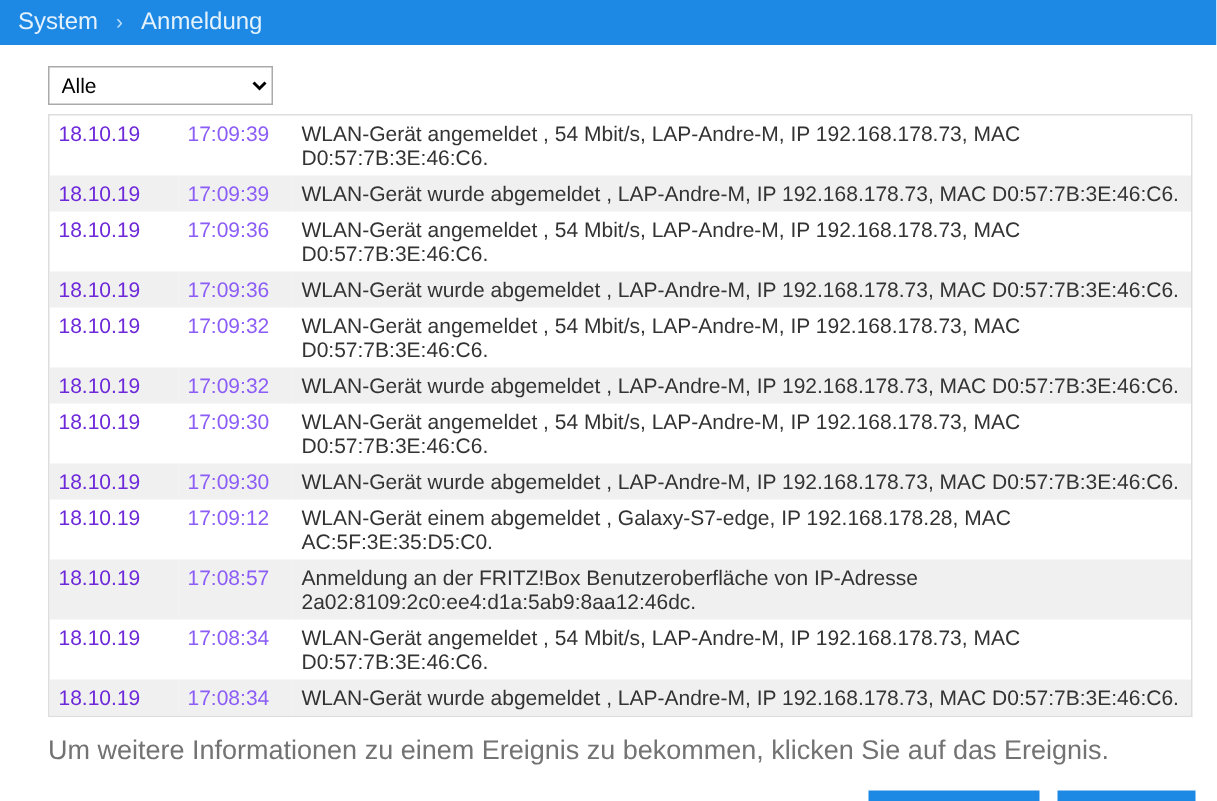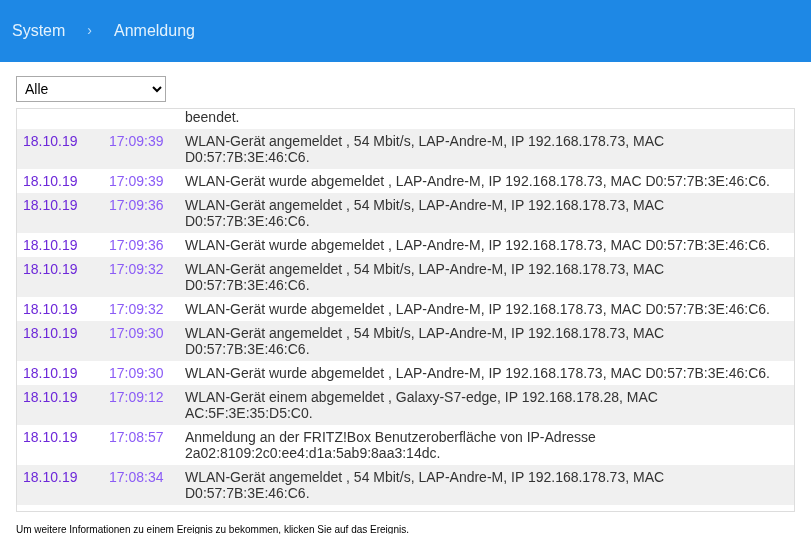--- a/index.html
+++ b/index.html
@@ -1,28 +1,28 @@
 <!DOCTYPE html>
 <html><head>
 <meta charset="utf-8">
 <style>
   html,body{margin:0;padding:0;font-family:Arial,"Segoe UI",sans-serif;font-size:14px;color:#333;background:#fff}
-  .header{background:#1E88E5;color:#fff;padding:22px 12px;font-size:16px;display:flex;align-items:flex-start;gap:22px}
+  .header{background:#1E88E5;color:#fff;padding:6px 12px;font-size:16px;display:flex;align-items:flex-start;gap:12px}
   .header .crumb{color:#e3f2fd}
   .header .sep{font-size:14px;color:#bbdefb}
-  .content{padding:14px 16px 0 16px}
+  .content{padding:14px 16px 0 32px}
   .filter-row{margin-bottom:6px}
   select.filter{width:150px;height:26px;border:1px solid #aaa;background:#fff;font-size:14px;padding-left:4px}
   .log-box{border:1px solid #ddd;max-height:402px;overflow:hidden}
   table.log{width:100%;border-collapse:collapse;table-layout:auto}
   table.log td{padding:4px 6px;vertical-align:top;white-space:nowrap}
   table.log td.msg{white-space:normal}
   table.log tr.cutoff td{padding-top:0;padding-bottom:4px}
   table.log tr:nth-child(even){background:#f0f0f0}
-  .hint{margin:12px 0 16px 0;color:#000000;font-size:10px}
+  .hint{margin:12px 0 16px 0;color:#737373;font-size:18px}
   .button-row{display:flex;justify-content:flex-end;gap:12px;padding:0 14px 0 0}
   .btn{background:#1E88E5;color:#fff;border:none;padding:8px 16px;font-size:14px;cursor:pointer}
   .dcol{width:74px;color:#6d28d9}
   .tcol{width:64px;color:#8b5cf6}
 </style>
 </head>
 <body>
 
 <div class="header">
   <span class="crumb">System</span>
@@ -34,25 +34,20 @@
 
   <div class="filter-row">
     <select class="filter">
       <option>Alle</option>
     </select>
   </div>
 
   <div class="log-box">
     <table class="log">
       <tbody id="log-body">
-          <tr class="cutoff">
-            <td class="dcol"></td>
-            <td class="tcol"></td>
-            <td class="msg">beendet.</td>
-          </tr>
           <tr>
             <td class="dcol">18.10.19</td>
             <td class="tcol">17:09:39</td>
             <td class="msg">WLAN-Gerät angemeldet , 54 Mbit/s, LAP-Andre-M, IP 192.168.178.73, MAC D0:57:7B:3E:46:C6.</td>
           </tr>
           <tr>
             <td class="dcol">18.10.19</td>
             <td class="tcol">17:09:39</td>
             <td class="msg">WLAN-Gerät wurde abgemeldet , LAP-Andre-M, IP 192.168.178.73, MAC D0:57:7B:3E:46:C6.</td>
           </tr>
@@ -87,21 +82,21 @@
             <td class="msg">WLAN-Gerät wurde abgemeldet , LAP-Andre-M, IP 192.168.178.73, MAC D0:57:7B:3E:46:C6.</td>
           </tr>
           <tr>
             <td class="dcol">18.10.19</td>
             <td class="tcol">17:09:12</td>
             <td class="msg">WLAN-Gerät einem abgemeldet , Galaxy-S7-edge, IP 192.168.178.28, MAC AC:5F:3E:35:D5:C0.</td>
           </tr>
           <tr>
             <td class="dcol">18.10.19</td>
             <td class="tcol">17:08:57</td>
-            <td class="msg">Anmeldung an der FRITZ!Box Benutzeroberfläche von IP-Adresse 2a02:8109:2c0:ee4:d1a:5ab9:8aa3:14dc.</td>
+            <td class="msg">Anmeldung an der FRITZ!Box Benutzeroberfläche von IP-Adresse 2a02:8109:2c0:ee4:d1a:5ab9:8aa12:46dc.</td>
           </tr>
           <tr>
             <td class="dcol">18.10.19</td>
             <td class="tcol">17:08:34</td>
             <td class="msg">WLAN-Gerät angemeldet , 54 Mbit/s, LAP-Andre-M, IP 192.168.178.73, MAC D0:57:7B:3E:46:C6.</td>
           </tr>
           <tr>
             <td class="dcol">18.10.19</td>
             <td class="tcol">17:08:34</td>
             <td class="msg">WLAN-Gerät wurde abgemeldet , LAP-Andre-M, IP 192.168.178.73, MAC D0:57:7B:3E:46:C6.</td>

